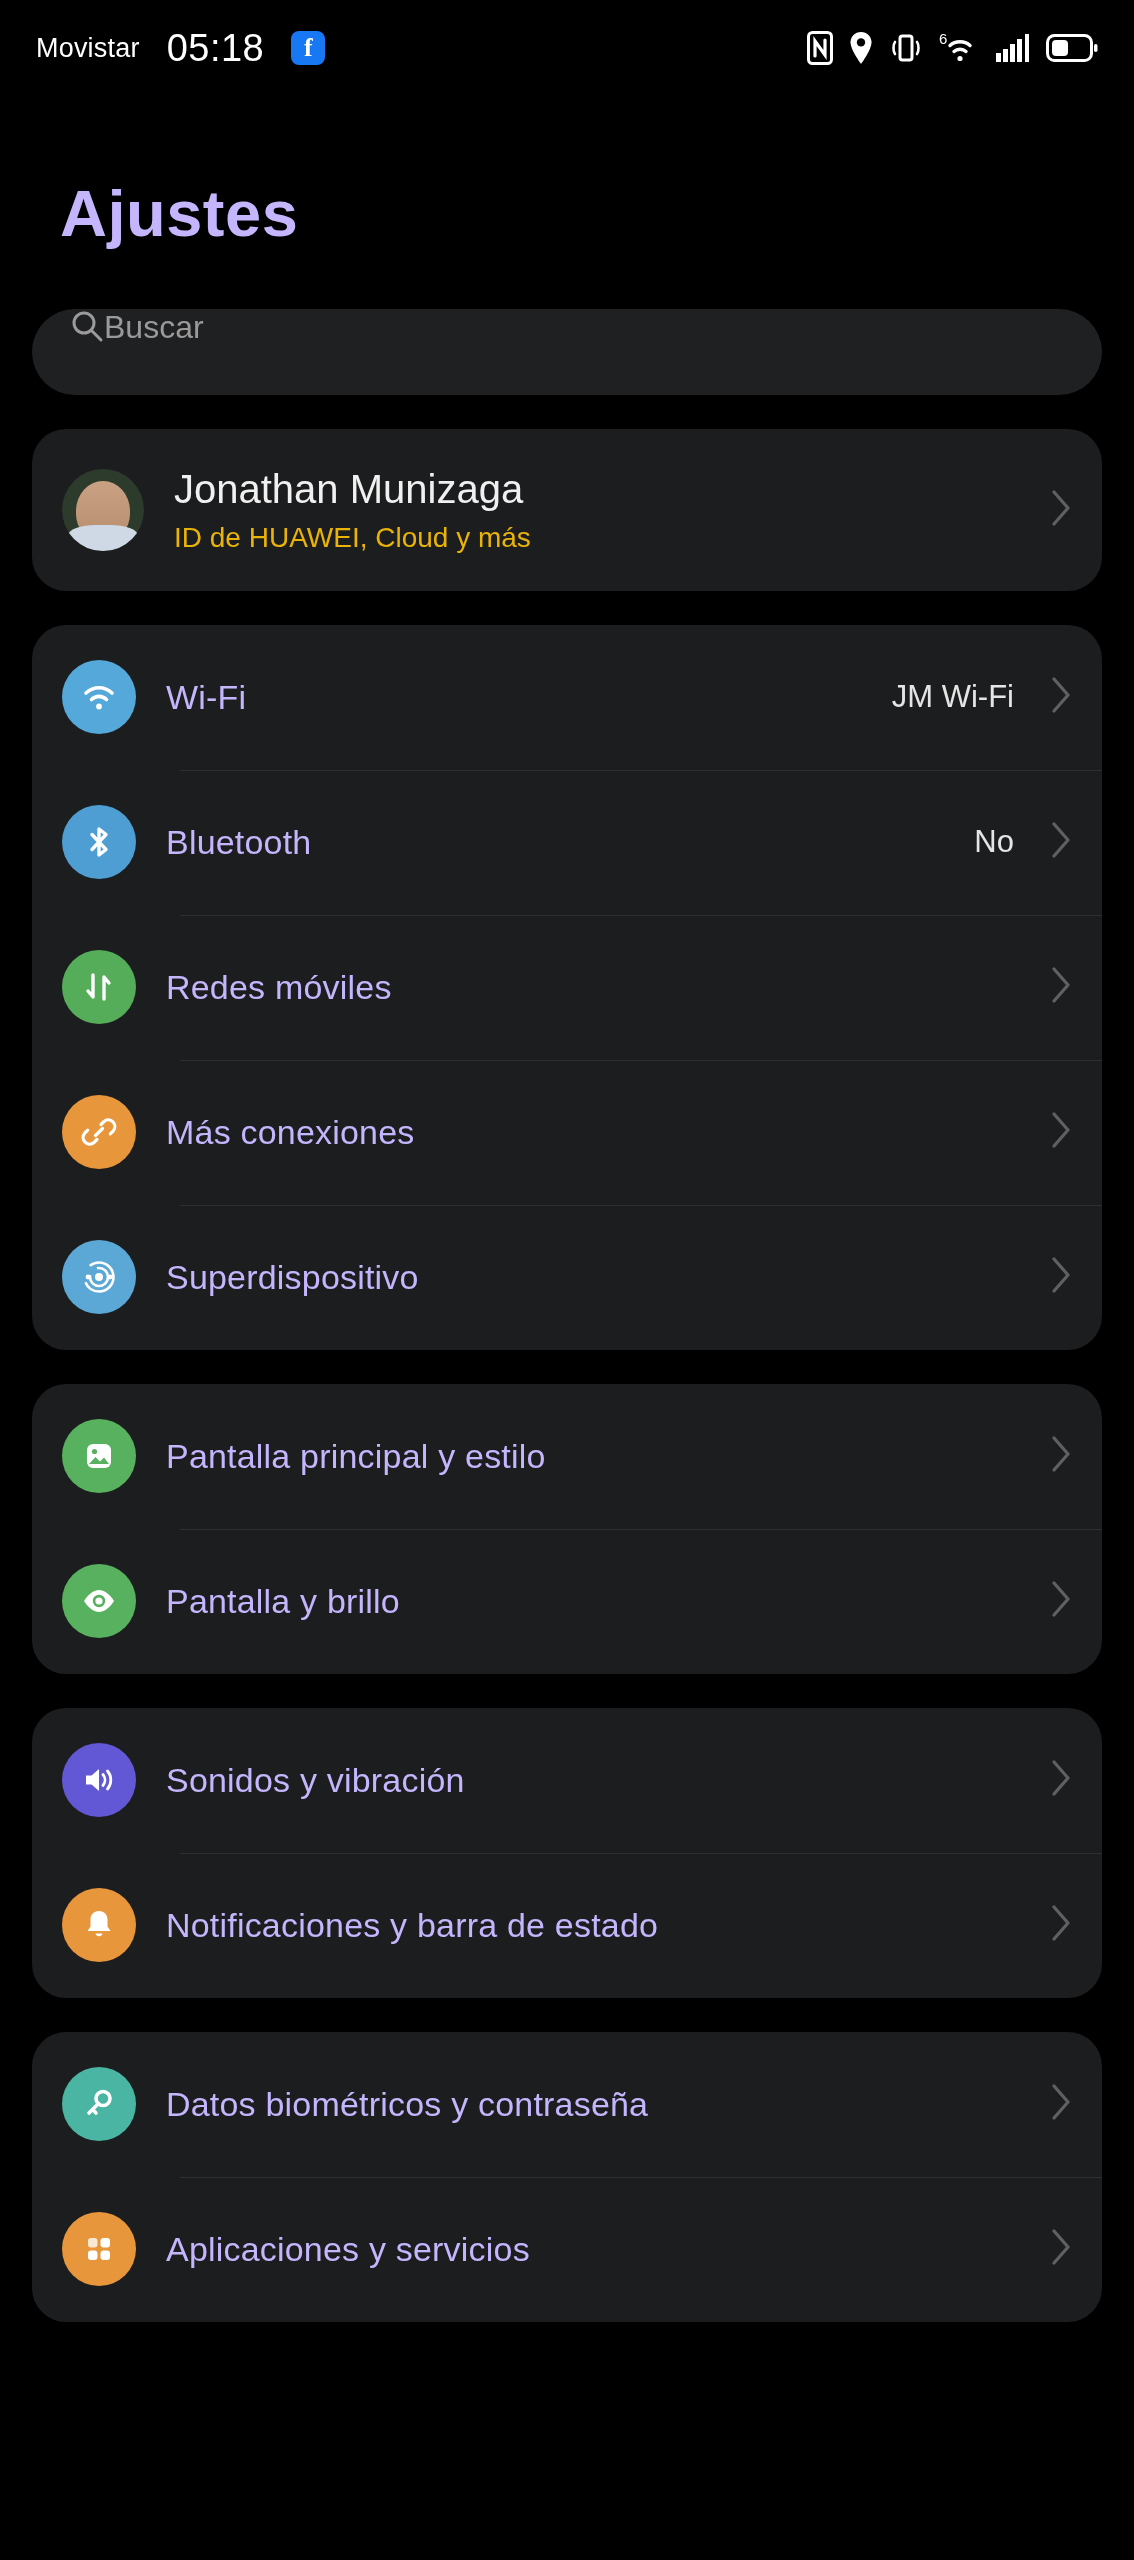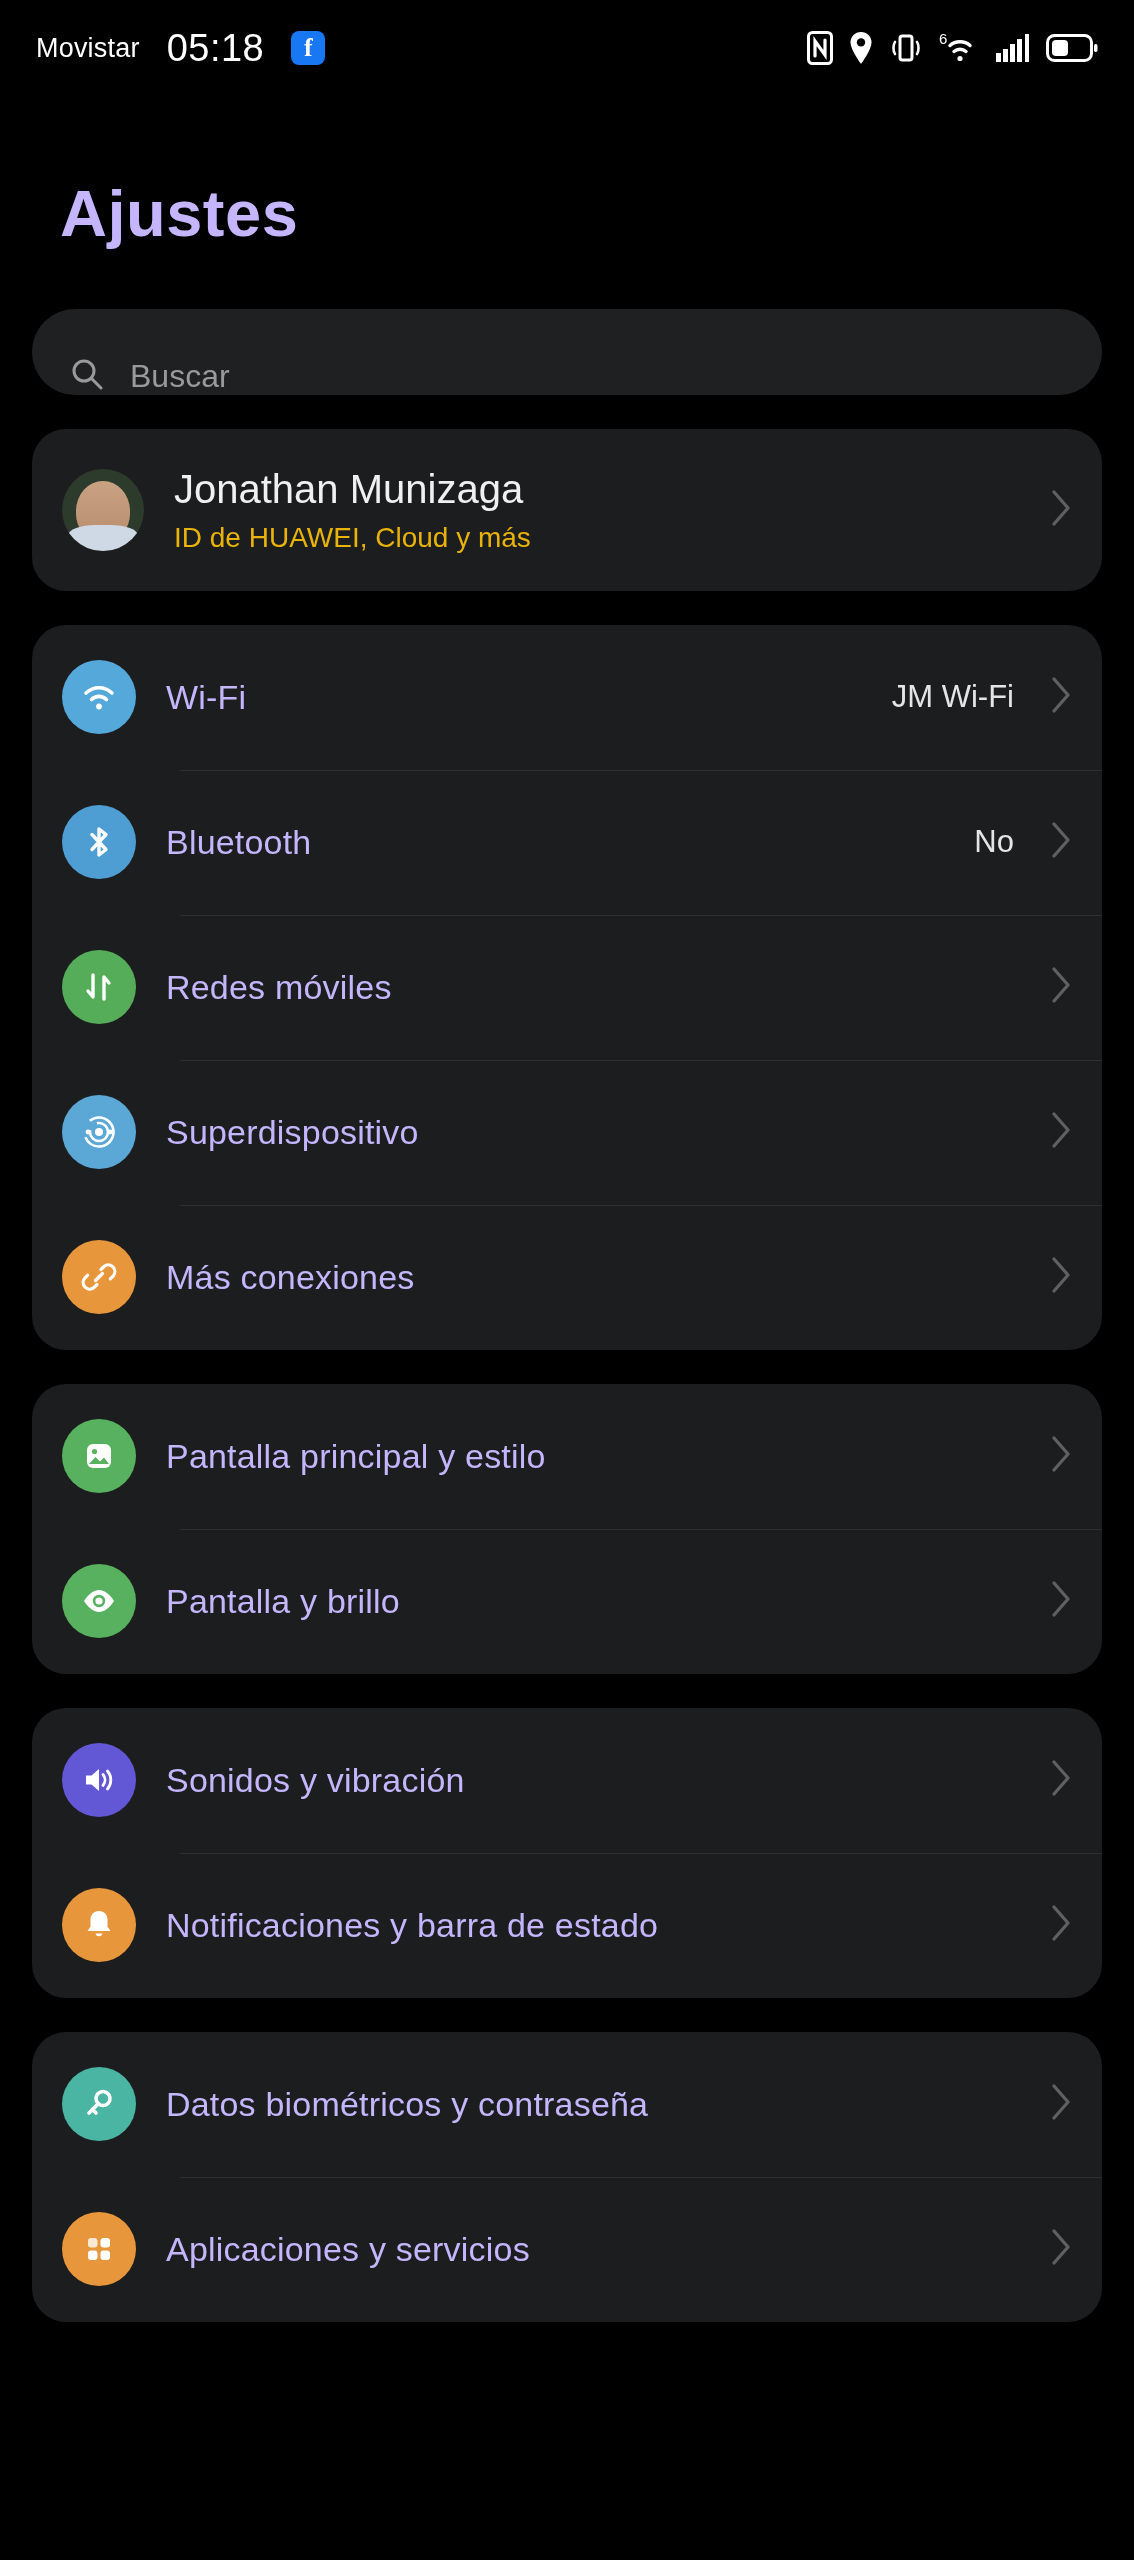--- a/index.html
+++ b/index.html
@@ -29,21 +29,21 @@
 
   
   .page-title{
     color:#c4b5fd; font-size:65px; font-weight:700;
     padding:80px 0 0 60px; letter-spacing:.5px;
   }
 
   
   .search{
     margin:58px 32px 0 32px; height:86px; border-radius:43px;
-    background:#1f2021; display:flex; align-items:flex-end; padding:0 38px; gap:26px;
+    background:#1f2021; display:flex; align-items:flex-start; padding:0 38px; 
   }
   .search input{
     background:transparent;border:none;outline:none;
     color:#9a9a9a;font-size:32px;font-family:"Liberation Sans",sans-serif;
     flex:1;
   }
   .search input::placeholder{color:#9a9a9a;}
 
   
   .card{
@@ -204,47 +204,47 @@
             <path d="M15 9v22l-5-6" fill="none" stroke="#ffffff" stroke-width="3.4" stroke-linecap="round" stroke-linejoin="round"></path>
             <path d="M26 33V11l5 6" fill="none" stroke="#ffffff" stroke-width="3.4" stroke-linecap="round" stroke-linejoin="round"></path>
           </svg>
         </span>
         <span class="row-label">Redes móviles</span>
         <span class="chev"><svg width="22" height="38" viewBox="0 0 22 38">
             <path d="M4 3l14 16L4 35" fill="none" stroke="#8a8a8a" stroke-width="3.2" stroke-linecap="round" stroke-linejoin="round"></path>
           </svg></span>
       </div>
       <div class="row">
+        <span class="ico" style="background:#e8963c">
+          <svg width="42" height="42" viewBox="0 0 42 42">
+            <path d="M17.5 24.5l7-7" stroke="#ffffff" stroke-width="3.2" stroke-linecap="round"></path>
+            <path d="M23 13.5l3-3a6.6 6.6 0 019.3 9.3l-3 3" fill="none" stroke="#ffffff" stroke-width="3.2" stroke-linecap="round"></path>
+            <path d="M19 28.5l-3 3a6.6 6.6 0 01-9.3-9.3l3-3" fill="none" stroke="#ffffff" stroke-width="3.2" stroke-linecap="round"></path>
+          </svg>
+        </span>
+        <span class="row-label">Más conexiones</span>
+        <span class="chev"><svg width="22" height="38" viewBox="0 0 22 38">
+            <path d="M4 3l14 16L4 35" fill="none" stroke="#8a8a8a" stroke-width="3.2" stroke-linecap="round" stroke-linejoin="round"></path>
+          </svg></span>
+      </div>
+      <div class="row">
         <span class="ico" style="background:#5ba8d6">
           <svg width="42" height="42" viewBox="0 0 42 42">
             <circle cx="21" cy="21" r="4" fill="#ffffff"></circle>
             <circle cx="21" cy="21" r="9" fill="none" stroke="#ffffff" stroke-width="2.6" stroke-dasharray="30 10"></circle>
             <circle cx="21" cy="21" r="14.5" fill="none" stroke="#ffffff" stroke-width="2.6" stroke-dasharray="40 18"></circle>
             <circle cx="10" cy="21" r="2.4" fill="#ffffff"></circle>
             <circle cx="32" cy="21" r="2.4" fill="#ffffff"></circle>
           </svg>
         </span>
         <span class="row-label">Superdispositivo</span>
         <span class="chev"><svg width="22" height="38" viewBox="0 0 22 38">
             <path d="M4 3l14 16L4 35" fill="none" stroke="#8a8a8a" stroke-width="3.2" stroke-linecap="round" stroke-linejoin="round"></path>
           </svg></span>
       </div>
-      <div class="row">
-        <span class="ico" style="background:#e8963c">
-          <svg width="42" height="42" viewBox="0 0 42 42">
-            <path d="M17.5 24.5l7-7" stroke="#ffffff" stroke-width="3.2" stroke-linecap="round"></path>
-            <path d="M23 13.5l3-3a6.6 6.6 0 019.3 9.3l-3 3" fill="none" stroke="#ffffff" stroke-width="3.2" stroke-linecap="round"></path>
-            <path d="M19 28.5l-3 3a6.6 6.6 0 01-9.3-9.3l3-3" fill="none" stroke="#ffffff" stroke-width="3.2" stroke-linecap="round"></path>
-          </svg>
-        </span>
-        <span class="row-label">Más conexiones</span>
-        <span class="chev"><svg width="22" height="38" viewBox="0 0 22 38">
-            <path d="M4 3l14 16L4 35" fill="none" stroke="#8a8a8a" stroke-width="3.2" stroke-linecap="round" stroke-linejoin="round"></path>
-          </svg></span>
-      </div>
     </div>
     <div class="card">
       <div class="row">
         <span class="ico" style="background:#58b15e">
           <svg width="42" height="42" viewBox="0 0 42 42">
             <rect x="9" y="9" width="24" height="24" rx="6" fill="#ffffff"></rect>
             <circle cx="16.5" cy="16.5" r="2.6" fill="#58b15e"></circle>
             <path d="M11 29l6.5-7 4.5 4.5 4-4L31 29z" fill="#58b15e"></path>
           </svg>
         </span>

